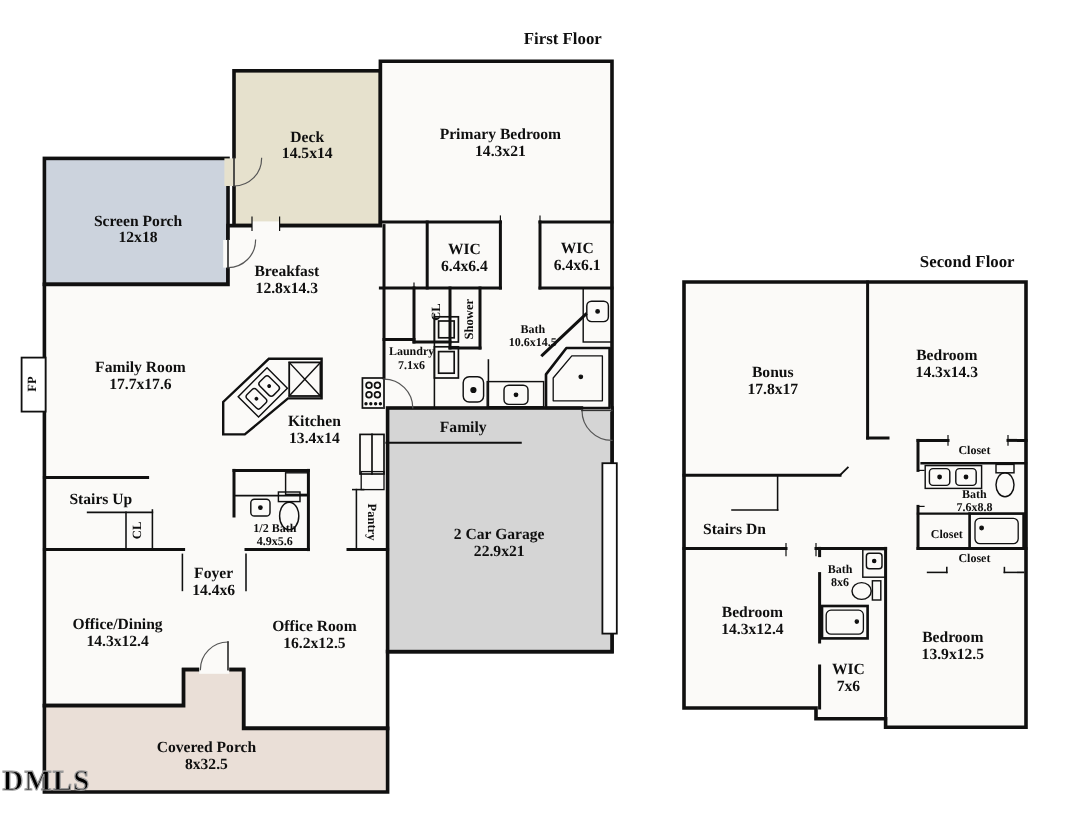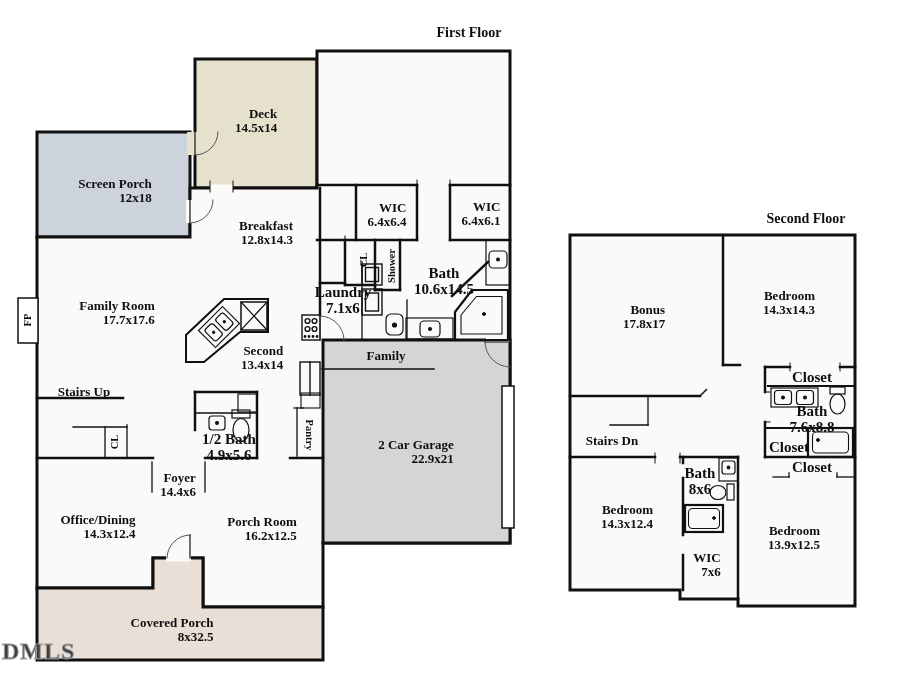--- a/index.html
+++ b/index.html
@@ -3,27 +3,27 @@
 <meta charset="utf-8">
 <style>
   html,body{margin:0;padding:0;background:#ffffff;}
   #canvas{position:relative;width:862px;height:693px;background:#ffffff;overflow:hidden;
           font-family:"Liberation Serif","DejaVu Serif",serif;color:#111;}
   svg{position:absolute;left:0;top:0;}
   .lbl{position:absolute;transform:translate(-50%,-50%);text-align:center;font-weight:bold;
        line-height:1.08;white-space:nowrap;color:#0f0f0f;}
   .lbl .nm,.lbl .dm{display:block;}
   .sz14{font-size:14px;}
-  .sz13{font-size:13px;text-align:right;}
-  .sz11{font-size:15px;}
+  .sz13{font-size:13px;}
+  .sz11{font-size:10px;}
   .sz10{font-size:10.5px;}
   .vccw{transform:translate(-50%,-50%) rotate(-90deg);}
   .vcw{transform:translate(-50%,-50%) rotate(90deg);}
   #watermark{position:absolute;left:2px;top:638px;font-size:24px;font-weight:bold;
-             color:#404040;-webkit-text-stroke:1px #9a9a9a;letter-spacing:1px;}
+             color:#000000;-webkit-text-stroke:1px #9a9a9a;letter-spacing:1px;}
 </style>
 </head>
 <body>
 
 <div id="canvas">
 
 <svg width="900" height="693" viewBox="0 0 900 693">
 
   <g stroke="#101010" fill="none" stroke-linecap="square">
 
@@ -235,25 +235,29 @@
       <span class="nm">First Floor</span>
     </div>
 <div class="lbl sz14" style="left:806px;top:219px">
       <span class="nm">Second Floor</span>
     </div>
 
 <div class="lbl sz13" style="left:256px;top:121px">
       <span class="nm">Deck</span>
       <span class="dm">14.5x14</span>
     </div>
+<div class="lbl sz13" style="left:417px;top:119px">
+      <span class="nm">Primary Bedroom</span>
+      <span class="dm">14.3x21</span>
+    </div>
 <div class="lbl sz13" style="left:115px;top:191px">
       <span class="nm">Screen Porch</span>
       <span class="dm">12x18</span>
     </div>
-<div class="lbl sz13" style="left:266px;top:233px">
+<div class="lbl sz13" style="left:239px;top:233px">
       <span class="nm">Breakfast</span>
       <span class="dm">12.8x14.3</span>
     </div>
 <div class="lbl sz13" style="left:387px;top:215px">
       <span class="nm">WIC</span>
       <span class="dm">6.4x6.4</span>
     </div>
 <div class="lbl sz13" style="left:481px;top:214px">
       <span class="nm">WIC</span>
       <span class="dm">6.4x6.1</span>
@@ -264,47 +268,47 @@
     </div>
 <div class="lbl sz11" style="left:343px;top:300px">
       <span class="nm">Laundry</span>
       <span class="dm">7.1x6</span>
     </div>
 <div class="lbl sz11" style="left:444px;top:281px">
       <span class="nm">Bath</span>
       <span class="dm">10.6x14.5</span>
     </div>
 <div class="lbl sz13" style="left:262px;top:358px">
-      <span class="nm">Second</span>
+      <span class="nm">Kitchen</span>
       <span class="dm">13.4x14</span>
     </div>
 <div class="lbl sz13" style="left:386px;top:356px">
       <span class="nm">Family</span>
     </div>
 <div class="lbl sz13" style="left:416px;top:452px">
       <span class="nm">2 Car Garage</span>
       <span class="dm">22.9x21</span>
     </div>
-<div class="lbl sz13" style="left:84px;top:392px">
+<div class="lbl sz13" style="left:84px;top:416px">
       <span class="nm">Stairs Up</span>
     </div>
 <div class="lbl sz11" style="left:229px;top:447px">
       <span class="nm">1/2 Bath</span>
       <span class="dm">4.9x5.6</span>
     </div>
 <div class="lbl sz13" style="left:178px;top:485px">
       <span class="nm">Foyer</span>
       <span class="dm">14.4x6</span>
     </div>
 <div class="lbl sz13" style="left:98px;top:527px">
       <span class="nm">Office/Dining</span>
       <span class="dm">14.3x12.4</span>
     </div>
 <div class="lbl sz13" style="left:262px;top:529px">
-      <span class="nm">Porch Room</span>
+      <span class="nm">Office Room</span>
       <span class="dm">16.2x12.5</span>
     </div>
 <div class="lbl sz13" style="left:172px;top:630px">
       <span class="nm">Covered Porch</span>
       <span class="dm">8x32.5</span>
     </div>
 
 <div class="lbl sz10 vcw" style="left:309px;top:435px">
       <span class="nm">Pantry</span>
     </div>

